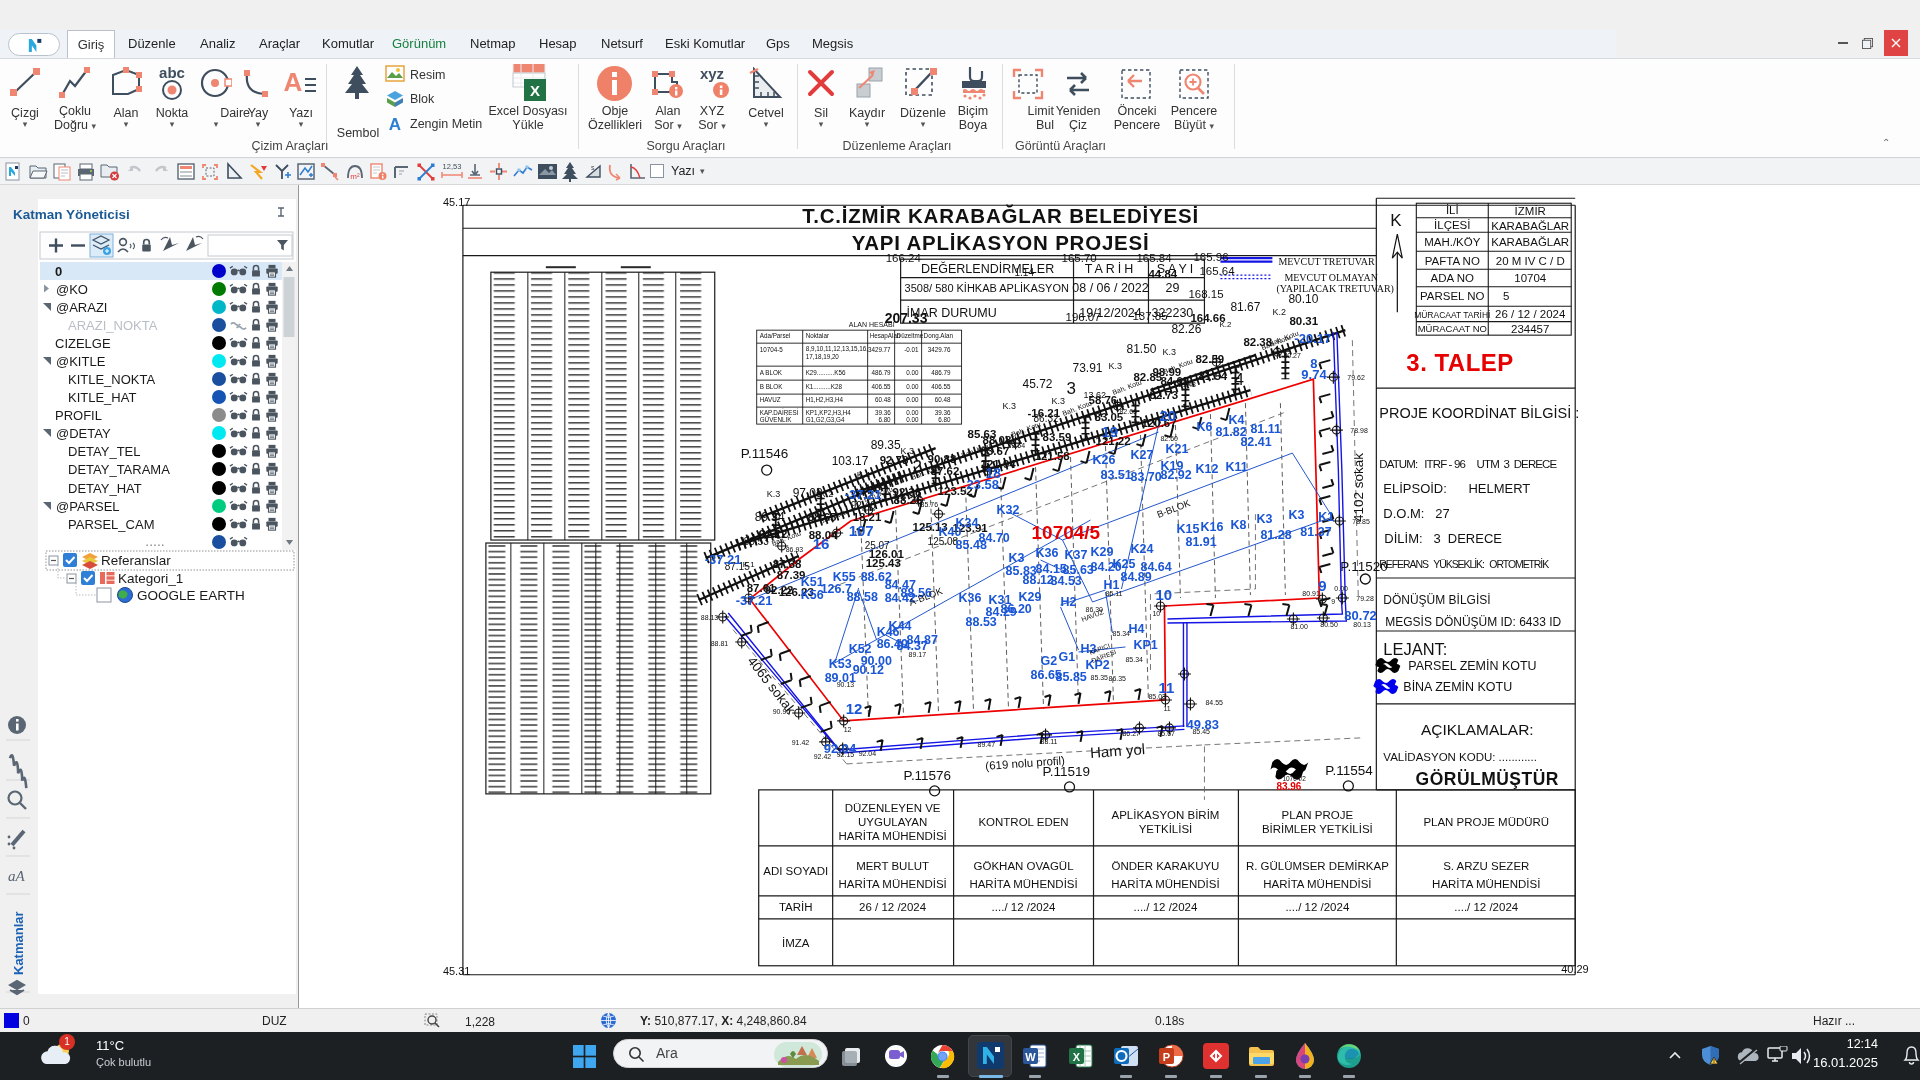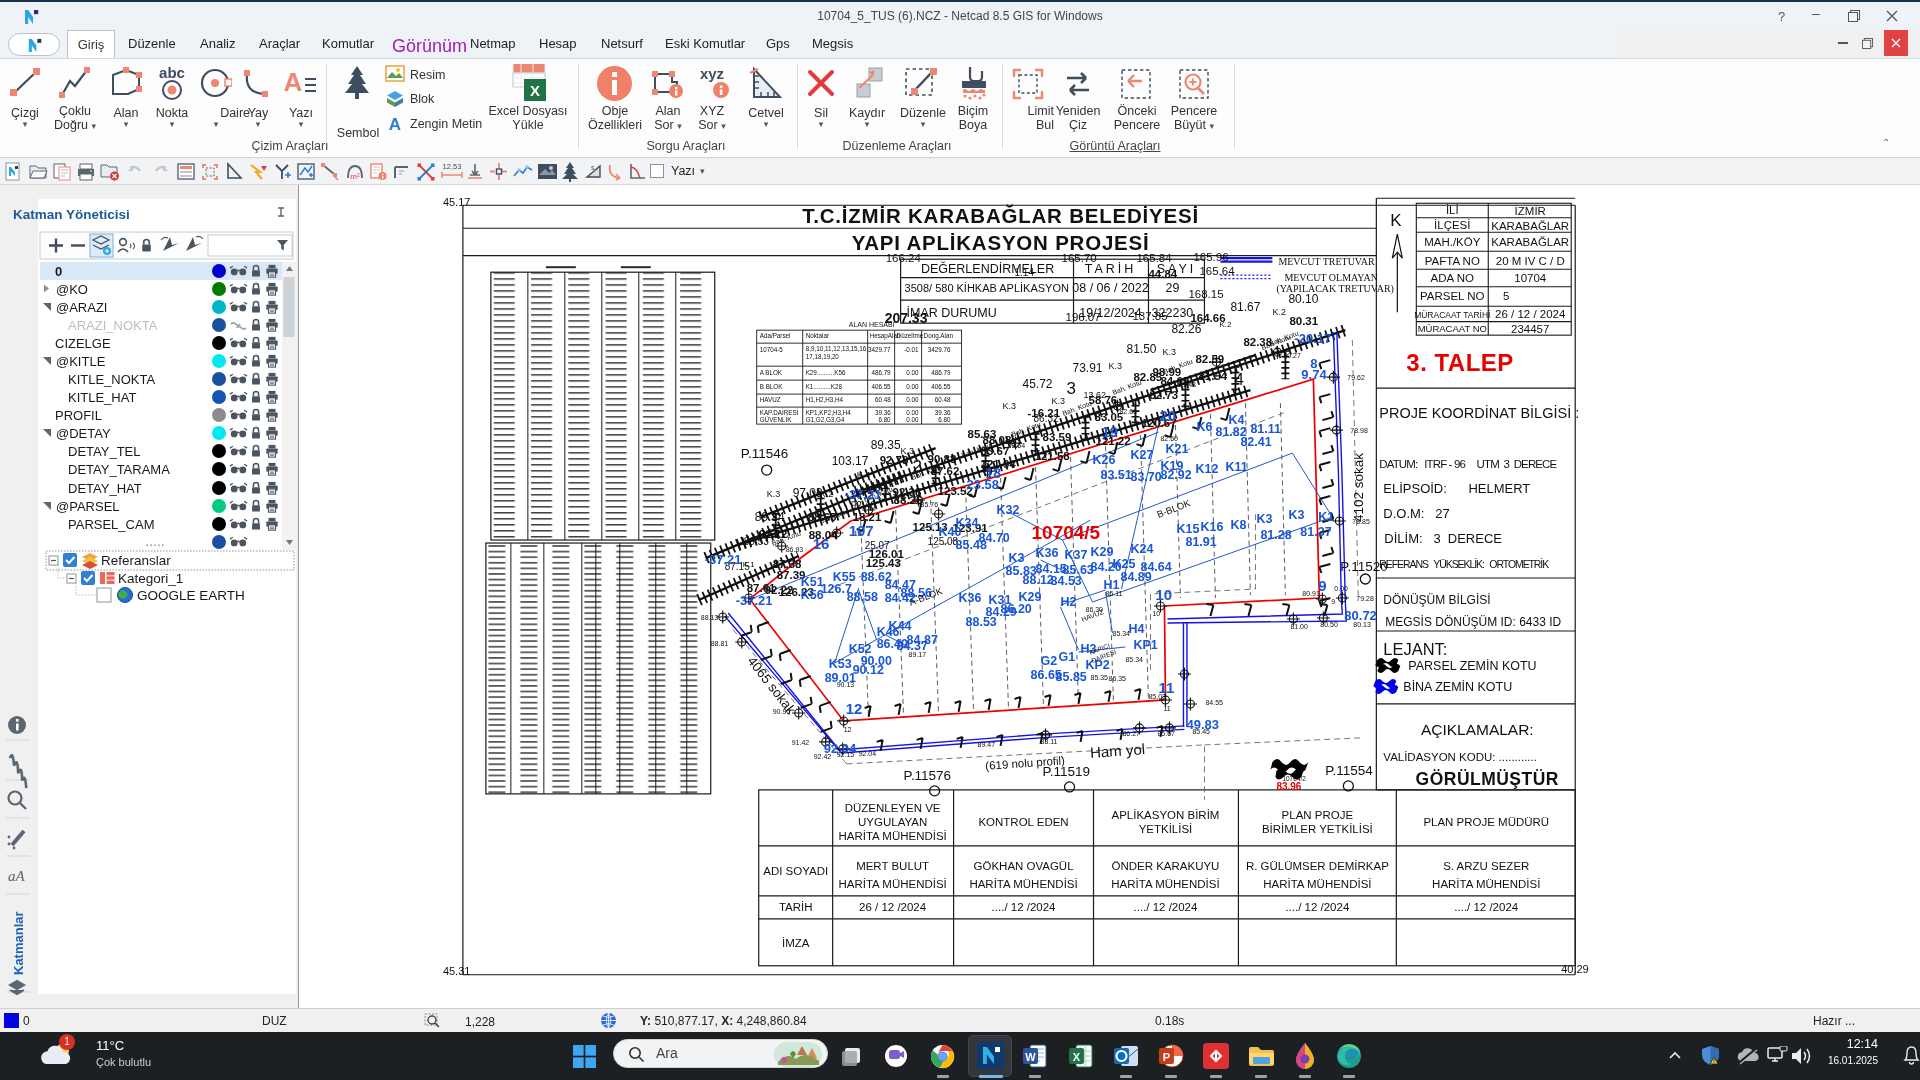--- a/index.html
+++ b/index.html
@@ -4,55 +4,36 @@
 <style>
   * { margin:0; padding:0; box-sizing:border-box; }
   html,body { width:1920px; height:1080px; overflow:hidden; font-family:"Liberation Sans", sans-serif; }
   #app { position:relative; width:1920px; height:1080px; background:#f0f0f0; }
   .abs { position:absolute; }
 </style>
 </head>
 <body>
 <div id="app">
 
-<div class="abs" style="left:0;top:0;width:1920px;height:30px;background:#eff3f7;border-top:2px solid #16324e;">
-
-  <svg class="abs" style="left:22px;top:6px;" width="18" height="18" viewBox="0 0 18 18">
-    <path d="M3 16 L3 2 L6.2 2 L6.2 16 Z M6.2 2 L11 9 L11 16 L6.2 9 Z" fill="#29a8e0"></path>
-    <rect x="12" y="2" width="4.2" height="4.2" fill="#1b3a6b"></rect>
-  </svg>
-
-  <div class="abs" style="left:700px;top:7px;width:520px;text-align:center;font-size:12px;color:#444;">10704_5_TUS (6).NCZ - Netcad 8.5 GIS for Windows</div>
-
-  <div class="abs" style="left:1778px;top:7px;font-size:13px;color:#555;">?</div>
-  <div class="abs" style="left:1812px;top:3px;font-size:14px;color:#555;">–</div>
-  <svg class="abs" style="left:1848px;top:8px;" width="12" height="12" viewBox="0 0 12 12">
-        <rect x="2.5" y="0.5" width="9" height="9" fill="none" stroke="#555"></rect>
-        <rect x="0.5" y="2.5" width="9" height="9" fill="#eff3f7" stroke="#555"></rect>
-      </svg>
-  <svg class="abs" style="left:1886px;top:8px;" width="12" height="12" viewBox="0 0 12 12">
-        <path d="M1 1 L11 11 M11 1 L1 11" stroke="#555" stroke-width="1.3"></path>
-      </svg>
-</div>
 
 <div class="abs" style="left:0;top:30px;width:1616px;height:28px;background:#eff3f7;">
 
   <div class="abs" style="left:8px;top:3px;width:52px;height:23px;background:#fff;border:1px solid #b9c2cc;border-radius:12px;">
     <svg class="abs" style="left:17px;top:3px;" width="17" height="17" viewBox="0 0 18 18">
       <path d="M3 16 L3 2 L6.2 2 L6.2 16 Z M6.2 2 L11 9 L11 16 L6.2 9 Z" fill="#29a8e0"></path>
       <rect x="12" y="2" width="4.2" height="4.2" fill="#1b3a6b"></rect>
     </svg>
   </div>
 
   <div class="abs" style="left:67px;top:0;width:48px;height:28px;background:#fff;border:1px solid #b9c2cc;border-bottom:none;text-align:center;font-size:13px;color:#333;padding-top:6px;">Giriş</div>
   <div class="abs" style="top:6px;left:128px;font-size:13px;color:#222;">Düzenle</div>
   <div class="abs" style="top:6px;left:200px;font-size:13px;color:#222;">Analiz</div>
   <div class="abs" style="top:6px;left:259px;font-size:13px;color:#222;">Araçlar</div>
   <div class="abs" style="top:6px;left:322px;font-size:13px;color:#222;">Komutlar</div>
-  <div class="abs" style="top:6px;left:392px;font-size:18px;color:#a21caf;">Görünüm</div>
+  <div class="abs" style="top:6px;left:392px;font-size:13px;color:#15803d;">Görünüm</div>
   <div class="abs" style="top:6px;left:470px;font-size:13px;color:#222;">Netmap</div>
   <div class="abs" style="top:6px;left:539px;font-size:13px;color:#222;">Hesap</div>
   <div class="abs" style="top:6px;left:601px;font-size:13px;color:#222;">Netsurf</div>
   <div class="abs" style="top:6px;left:665px;font-size:13px;color:#222;">Eski Komutlar</div>
   <div class="abs" style="top:6px;left:766px;font-size:13px;color:#222;">Gps</div>
   <div class="abs" style="top:6px;left:812px;font-size:13px;color:#222;">Megsis</div>
 
   <div class="abs" style="left:1838px;top:12px;width:10px;height:2px;background:#555;"></div>
   <svg class="abs" style="left:1862px;top:8px;" width="11" height="11" viewBox="0 0 12 12">
         <rect x="2.5" y="0.5" width="9" height="9" fill="none" stroke="#555"></rect>
@@ -255,21 +236,21 @@
         <path d="M17 12.5 V19.5 M13.5 16 H20.5" stroke="#ef8672" stroke-width="1.8"></path>
         <path d="M22 22 L28 28" stroke="#ef8672" stroke-width="2.6"></path>
       </svg>
   <div class="abs" style="left:1158px;top:45px;width:72px;text-align:center;">Pencere<br>Büyüt <span style="color:#555;font-size:9px;">▾</span></div>
 
   <div class="abs" style="left:1234px;top:5px;width:1px;height:85px;background:#d9dde1;"></div>
 
   <div class="abs" style="left:190px;top:80px;width:200px;text-align:center;color:#444;">Çizim Araçları</div>
   <div class="abs" style="left:586px;top:80px;width:200px;text-align:center;color:#444;">Sorgu Araçları</div>
   <div class="abs" style="left:797px;top:80px;width:200px;text-align:center;color:#444;">Düzenleme Araçları</div>
-  <div class="abs" style="left:1015px;top:80px;width:200px;text-align:center;color:#444;text-decoration:underline;">Görüntü Araçları</div>
+  <div class="abs" style="left:1015px;top:80px;width:200px;color:#444;">Görüntü Araçları</div>
   <div class="abs" style="left:1882px;top:78px;color:#666;font-size:10px;">⌃</div>
 </div>
 
 <div class="abs" id="qbar" style="left:0;top:159px;width:1920px;height:26px;background:#f2f3f4;border-bottom:1px solid #d8d8d8;">
   <svg class="abs" style="left:4px;top:3px;" width="19" height="19" viewBox="0 0 19 19">
         <rect x="2" y="1" width="13" height="17" fill="#fff" stroke="#8a94a0"></rect>
         <path d="M5 14 V5 H7 V14 Z M7 5 L11 10.5 V14 L7 9.5 Z" fill="#29a8e0"></path>
         <rect x="11" y="4" width="3" height="3" fill="#1b3a6b"></rect>
       </svg>
   <svg class="abs" style="left:28px;top:3px;" width="20" height="19" viewBox="0 0 20 19">
@@ -1264,20 +1245,20 @@
   <svg class="abs" style="left:1766px;top:14px;" width="22" height="20" viewBox="0 0 22 20">
         <rect x="2" y="2" width="14" height="10" rx="1" fill="none" stroke="#e8ecf0" stroke-width="1.5"></rect>
         <path d="M6 15 h6 M9 12 v3" stroke="#e8ecf0" stroke-width="1.5"></path>
         <rect x="14" y="0" width="7" height="5" rx="1" fill="#1d2023" stroke="#e8ecf0"></rect>
       </svg>
   <svg class="abs" style="left:1790px;top:14px;" width="22" height="20" viewBox="0 0 22 20">
         <path d="M2 7 h4 l5 -5 v16 l-5 -5 h-4 Z" fill="#e8ecf0"></path>
         <path d="M14 6 q3 4 0 8 M17 3 q5 7 0 14" stroke="#e8ecf0" stroke-width="1.5" fill="none"></path>
       </svg>
   <div class="abs" style="left:1818px;top:5px;width:60px;text-align:right;color:#fff;font-size:12.5px;">12:14</div>
-  <div class="abs" style="left:1798px;top:23px;width:80px;text-align:right;color:#fff;font-size:10px;">16.01.2025</div>
+  <div class="abs" style="left:1798px;top:23px;width:80px;text-align:right;color:#fff;font-size:13px;">16.01.2025</div>
   <svg class="abs" style="left:1903px;top:14px;" width="17" height="19" viewBox="0 0 17 19">
         <path d="M8.5 1 Q13 1 13 7 Q13 12 15 14 H2 Q4 12 4 7 Q4 1 8.5 1 Z" fill="none" stroke="#e8ecf0" stroke-width="1.4"></path>
         <path d="M6.5 16 a2 2 0 0 0 4 0" fill="none" stroke="#e8ecf0" stroke-width="1.4"></path>
       </svg>
 </div>
 
 </div>
 
 </body></html>

